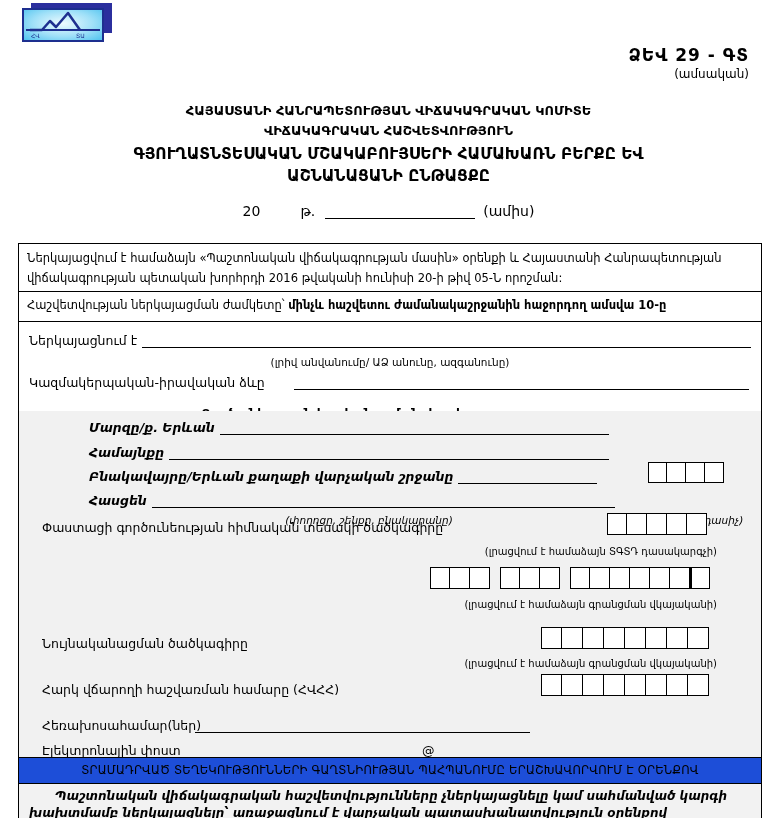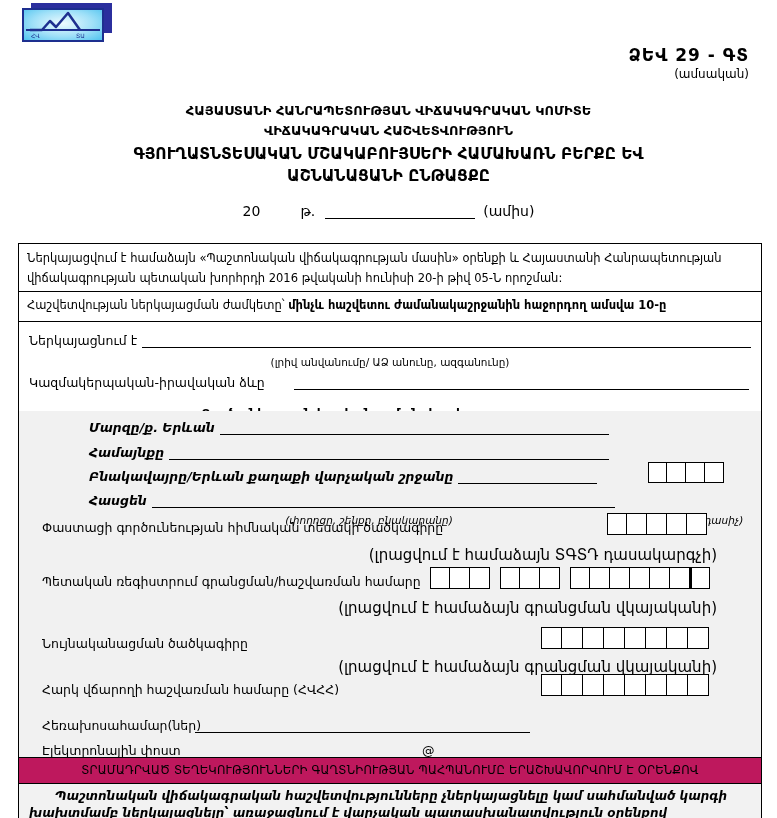--- a/index.html
+++ b/index.html
@@ -32,21 +32,21 @@
   .blank { border-bottom:1px solid #000; display:inline-block; }
   .date-blank { width:150px; height:15px; margin-right:8px; }
 
   
   .tbl { position:absolute; left:18px; top:243px; width:744px; border:1px solid #000; }
   .row { border-bottom:1px solid #000; }
   .row:last-child { border-bottom:none; }
   .row-intro { height:48px; padding:4px 8px 15px 8px; font-size:11.5px; line-height:1.75; background:#fff; }
   .row-deadline { height:30px; padding:6px 8px 0 8px; font-size:11.5px; background:#fff; }
   .row-main { position:relative; height:436px; background:#fff; font-size:12.5px; }
-  .row-conf { height:26px; font-size:11.5px; text-align:center; padding-top:5px; background:#be185d; letter-spacing:0.2px; }
+  .row-conf { height:26px; font-size:11.5px; text-align:center; padding-top:5px; background:#1d4ed8; letter-spacing:0.2px; }
   .row-warn { min-height:33px; font-size:12px; font-weight:bold; font-style:italic; padding:4px 10px 4px 10px; text-indent:26px; line-height:1.45; background:#f2f2f2; }
 
   .row-main > div { position:absolute; }
   .flexrow { display:flex; align-items:flex-end; }
   .flexrow .blank { flex:1; height:16px; margin-left:5px; }
   .lbl { white-space:nowrap; }
 
   .presents-row { top:10px; left:10px; right:10px; }
   .presents-hint { top:34px; left:0; right:0; text-align:center; font-size:10.5px; }
   .legalform-row { top:52px; left:10px; right:12px;gap:24px; }
@@ -65,21 +65,21 @@
 
   .cells { display:inline-flex; }
   .cell { width:20px; height:22px; background:#fff; border:1px solid #000; border-left:none; }
   .cell:first-child { border-left:1px solid #000; }
   .cells-sm .cell { width:19px; height:21px; }
   .thick-last .cell:last-child { border-left:2px solid #000; }
 
   .postal-cells { top:140px; left:629px; }
   .activity-label { top:198px; left:23px; }
   .activity-cells { top:191px; left:588px; }
-  .hint-r { font-size:15px; }
+  .hint-r { font-size:10px; }
   .activity-hint { top:224px; right:44px; }
   .register-label { top:252px; left:23px; }
   .register-a { top:245px; left:411px; }
   .register-b { top:245px; left:481px; }
   .register-c { top:245px; left:551px; }
   .register-hint { top:277px; right:44px; }
   .id-label { top:314px; left:23px; }
   .id-cells { top:305px; left:522px; }
   .id-cells .cell { width:21px; }
   .id-hint { top:336px; right:44px; }
@@ -185,21 +185,20 @@
       <div class="activity-label lbl">Փաստացի գործունեության հիմնական տեսակի ծածկագիրը</div>
       <div class="activity-cells cells">
           <span class="cell"></span>
           <span class="cell"></span>
           <span class="cell"></span>
           <span class="cell"></span>
           <span class="cell"></span>
         </div>
       <div class="activity-hint hint-r">(լրացվում է համաձայն ՏԳՏԴ դասակարգչի)</div>
 
-      <div class="register-label lbl">Պետական ռեգիստրում գրանցման/հաշվառման համարը</div>
       <div class="register-a cells">
           <span class="cell"></span>
           <span class="cell"></span>
           <span class="cell"></span>
         </div>
       <div class="register-b cells">
           <span class="cell"></span>
           <span class="cell"></span>
           <span class="cell"></span>
         </div>

